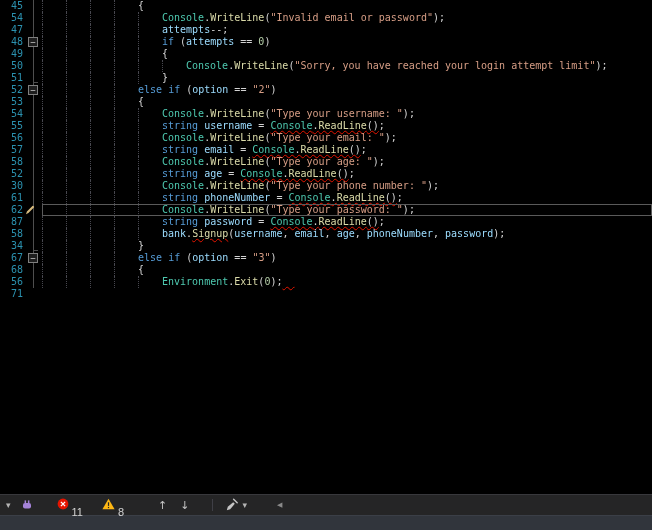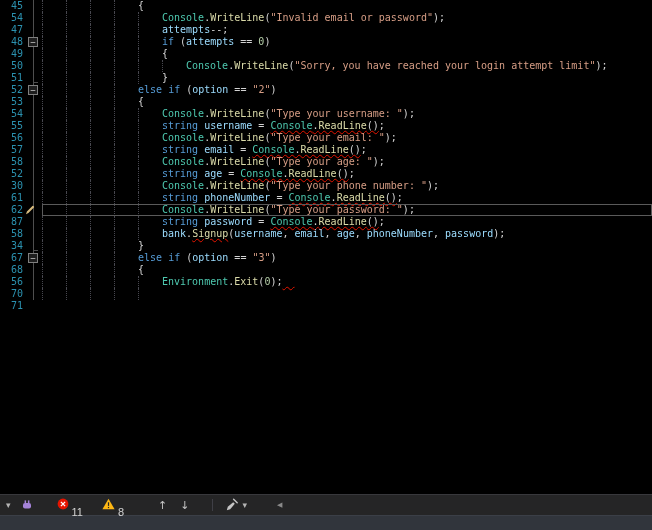--- a/index.html
+++ b/index.html
@@ -215,27 +215,20 @@
         <div class="code"><span class="ind"></span><span class="ind"></span><span class="ind"></span><span class="ind"></span><span class="tok p">{</span></div>
       </div>
       <div class="line-row">
         <div class="gutter">56</div>
         <div class="fold">
           <div class="vline"></div>
         </div>
         <div class="code"><span class="ind"></span><span class="ind"></span><span class="ind"></span><span class="ind"></span><span class="ind"></span><span class="tok type">Environment</span><span class="tok p">.</span><span class="tok m">Exit</span><span class="tok p">(</span><span class="tok n">0</span><span class="tok p">);</span><span class="tok p sq">&nbsp;&nbsp;</span></div>
       </div>
       <div class="line-row">
-        <div class="gutter">70</div>
-        <div class="fold">
-          <div class="vline"></div>
-        </div>
-        <div class="code"><span class="ind"></span><span class="ind"></span><span class="ind"></span><span class="ind"></span><span class="ind"></span></div>
-      </div>
-      <div class="line-row">
         <div class="gutter">71</div>
         <div class="fold"></div>
         <div class="code"></div>
       </div>
     </div>
 </div>
 
 <div class="toolbar">
   <span class="tbi caretg ml6">▾</span>
 

